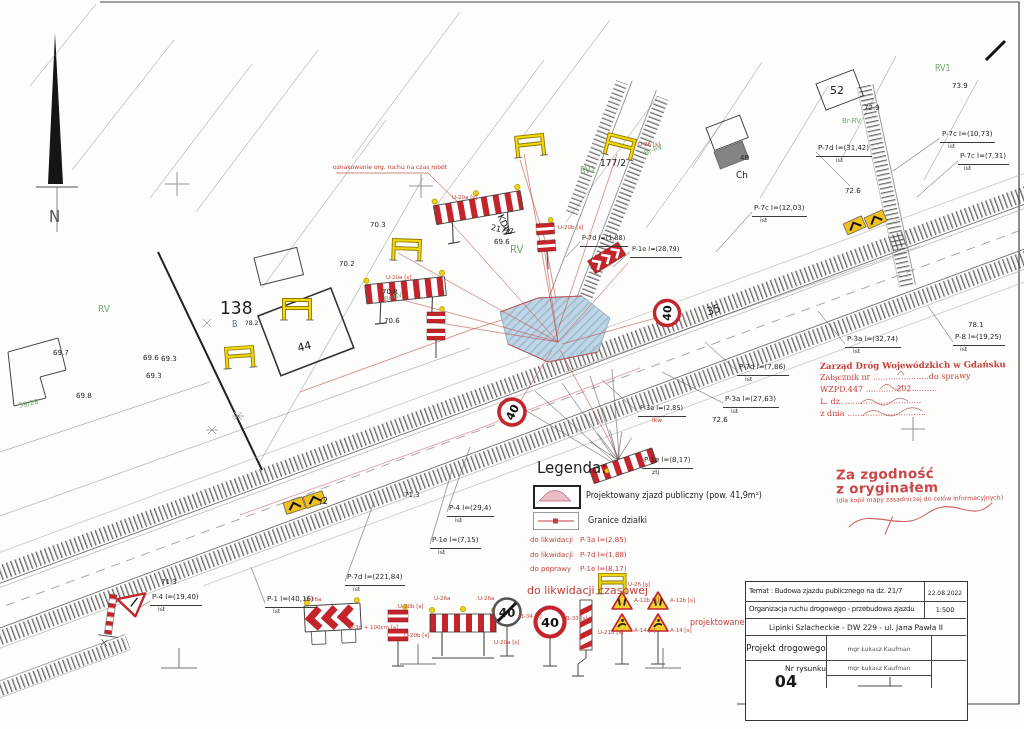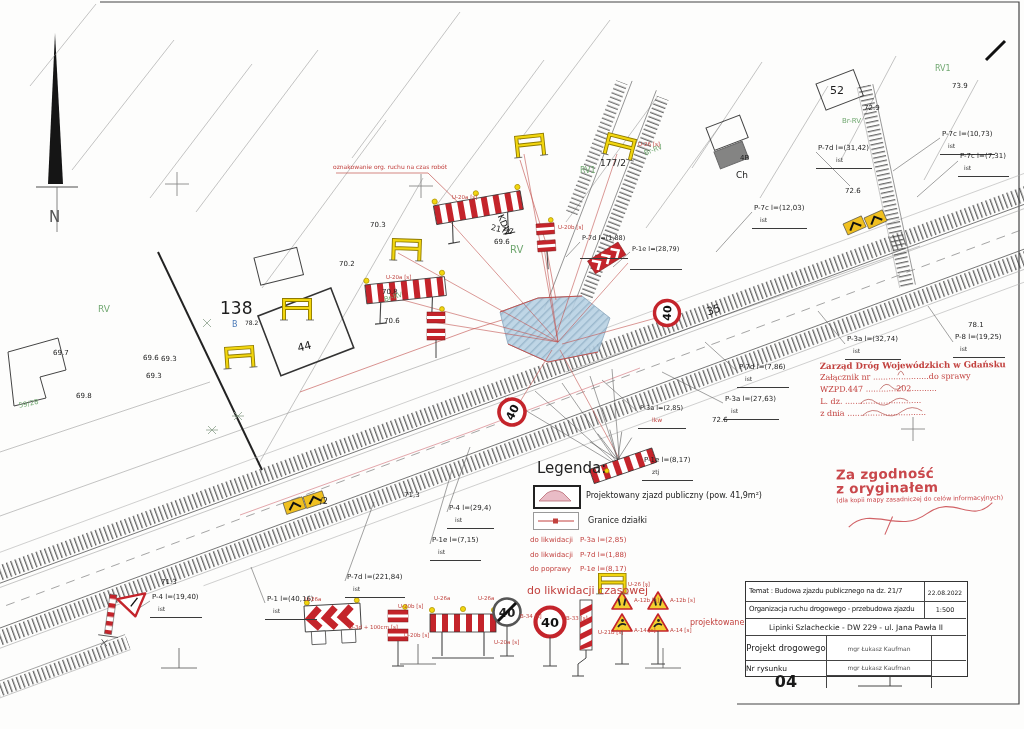--- a/index.html
+++ b/index.html
@@ -1,40 +1,40 @@
 <!DOCTYPE html>
 <html><head>
 <meta charset="utf-8">
 <style>
   html,body{margin:0;padding:0;background:#fff}
   .page{position:relative;width:1024px;height:729px;background:#fdfdfc;overflow:hidden;
         font-family:"DejaVu Sans",sans-serif}
   svg.map{position:absolute;left:0;top:0;z-index:1}
   .lbl{position:absolute;z-index:3;font-size:7px;color:#1c1c1c;white-space:nowrap;
        font-family:"DejaVu Sans",sans-serif;transform-origin:left top}
-  .co{border-bottom:1px solid #3a3a3a;padding:0 3px 16px 2px}
+  .co{border-bottom:1px solid #3a3a3a;padding:0 3px 4px 2px}
   .tg{font-size:6px;color:#333}
   .g{color:#71a871}
   .bl{color:#4a7ab8}
   .rd{color:#c2413e}
   .c{font-size:5.5px;color:#c04540}
   .panel{position:absolute;z-index:4}
   
   .legend{left:524px;top:455px;width:235px;height:150px}
   .lg-el{position:absolute;white-space:nowrap}
   
   .stamp1{left:820px;top:359px;width:205px;color:#c2413e;transform:rotate(-0.6deg);
           font-family:"DejaVu Serif",serif}
   .stamp1 .s1l{font-size:8px;line-height:12px;white-space:nowrap}
   .stamp1 .s1h{font-size:8.6px;font-weight:bold}
   .stamp2{left:836px;top:466px;color:#c9474b;transform:rotate(-1deg)}
   .stamp2 .big{font-size:13.5px;font-weight:bold;line-height:14px;letter-spacing:.3px}
   .stamp2 .sml{font-size:6.2px;margin-top:1px;white-space:nowrap}
   
-  .tb{left:745px;top:581px;width:223px;height:96px;border:1.5px solid #333;background:#fff;box-sizing:border-box}
+  .tb{left:745px;top:581px;width:223px;height:140px;border:1.5px solid #333;background:#fff;box-sizing:border-box}
   .tb .hl,.tb .vl{position:absolute;background:#444}
   .tb .cell{position:absolute;overflow:hidden;white-space:nowrap;color:#1a1a1a}
 </style>
 </head>
 <body>
 
 <div class="page">
 
 <svg class="map" width="1024" height="729" viewBox="0 0 1024 729">
   <defs>
@@ -466,21 +466,21 @@
   <div class="vl" style="left:178px;top:0;width:1px;height:36px"></div>
   <div class="vl" style="left:80px;top:53px;width:1px;height:53px"></div>
   <div class="vl" style="left:185px;top:53px;width:1px;height:53px"></div>
   <div class="cell" style="left:3px;top:5px;width:173px;font-size:7px;letter-spacing:-0.3px">Temat : Budowa zjazdu publicznego na dz. 21/7</div>
   <div class="cell" style="left:178px;top:7px;width:42px;font-size:6px;text-align:center">22.08.2022</div>
   <div class="cell" style="left:3px;top:23px;width:173px;font-size:7px;letter-spacing:-0.3px">Organizacja ruchu drogowego - przebudowa zjazdu</div>
   <div class="cell" style="left:178px;top:24px;width:42px;font-size:6.5px;text-align:center">1:500</div>
   <div class="cell" style="left:0;top:41px;width:220px;font-size:7.5px;text-align:center">Lipinki Szlacheckie - DW 229 - ul. Jana Pawła II</div>
   <div class="cell" style="left:0;top:61px;width:80px;font-size:8.5px;text-align:center">Projekt drogowego</div>
   <div class="cell" style="left:81px;top:63px;width:104px;font-size:6px;text-align:center;color:#555">mgr Łukasz Kaufman</div>
-  <div class="cell" style="left:0;top:82px;width:80px;font-size:7.5px;text-align:left">Nr rysunku</div>
+  <div class="cell" style="left:0;top:82px;width:80px;font-size:7.5px;text-align:right">Nr rysunku</div>
   <div class="cell" style="left:0;top:90px;width:80px;font-size:16px;font-weight:bold;text-align:center">04</div>
   <div class="cell" style="left:81px;top:82px;width:104px;font-size:6px;text-align:center;color:#555">mgr Łukasz Kaufman</div>
   <svg width="60" height="14" style="position:absolute;left:108px;top:93px">
     <path d="M4 11 L48 11 M36 2 L36 11" stroke="#333" stroke-width="0.9" fill="none"></path>
   </svg>
 </div>
 
 </div>
 
 </body></html>

